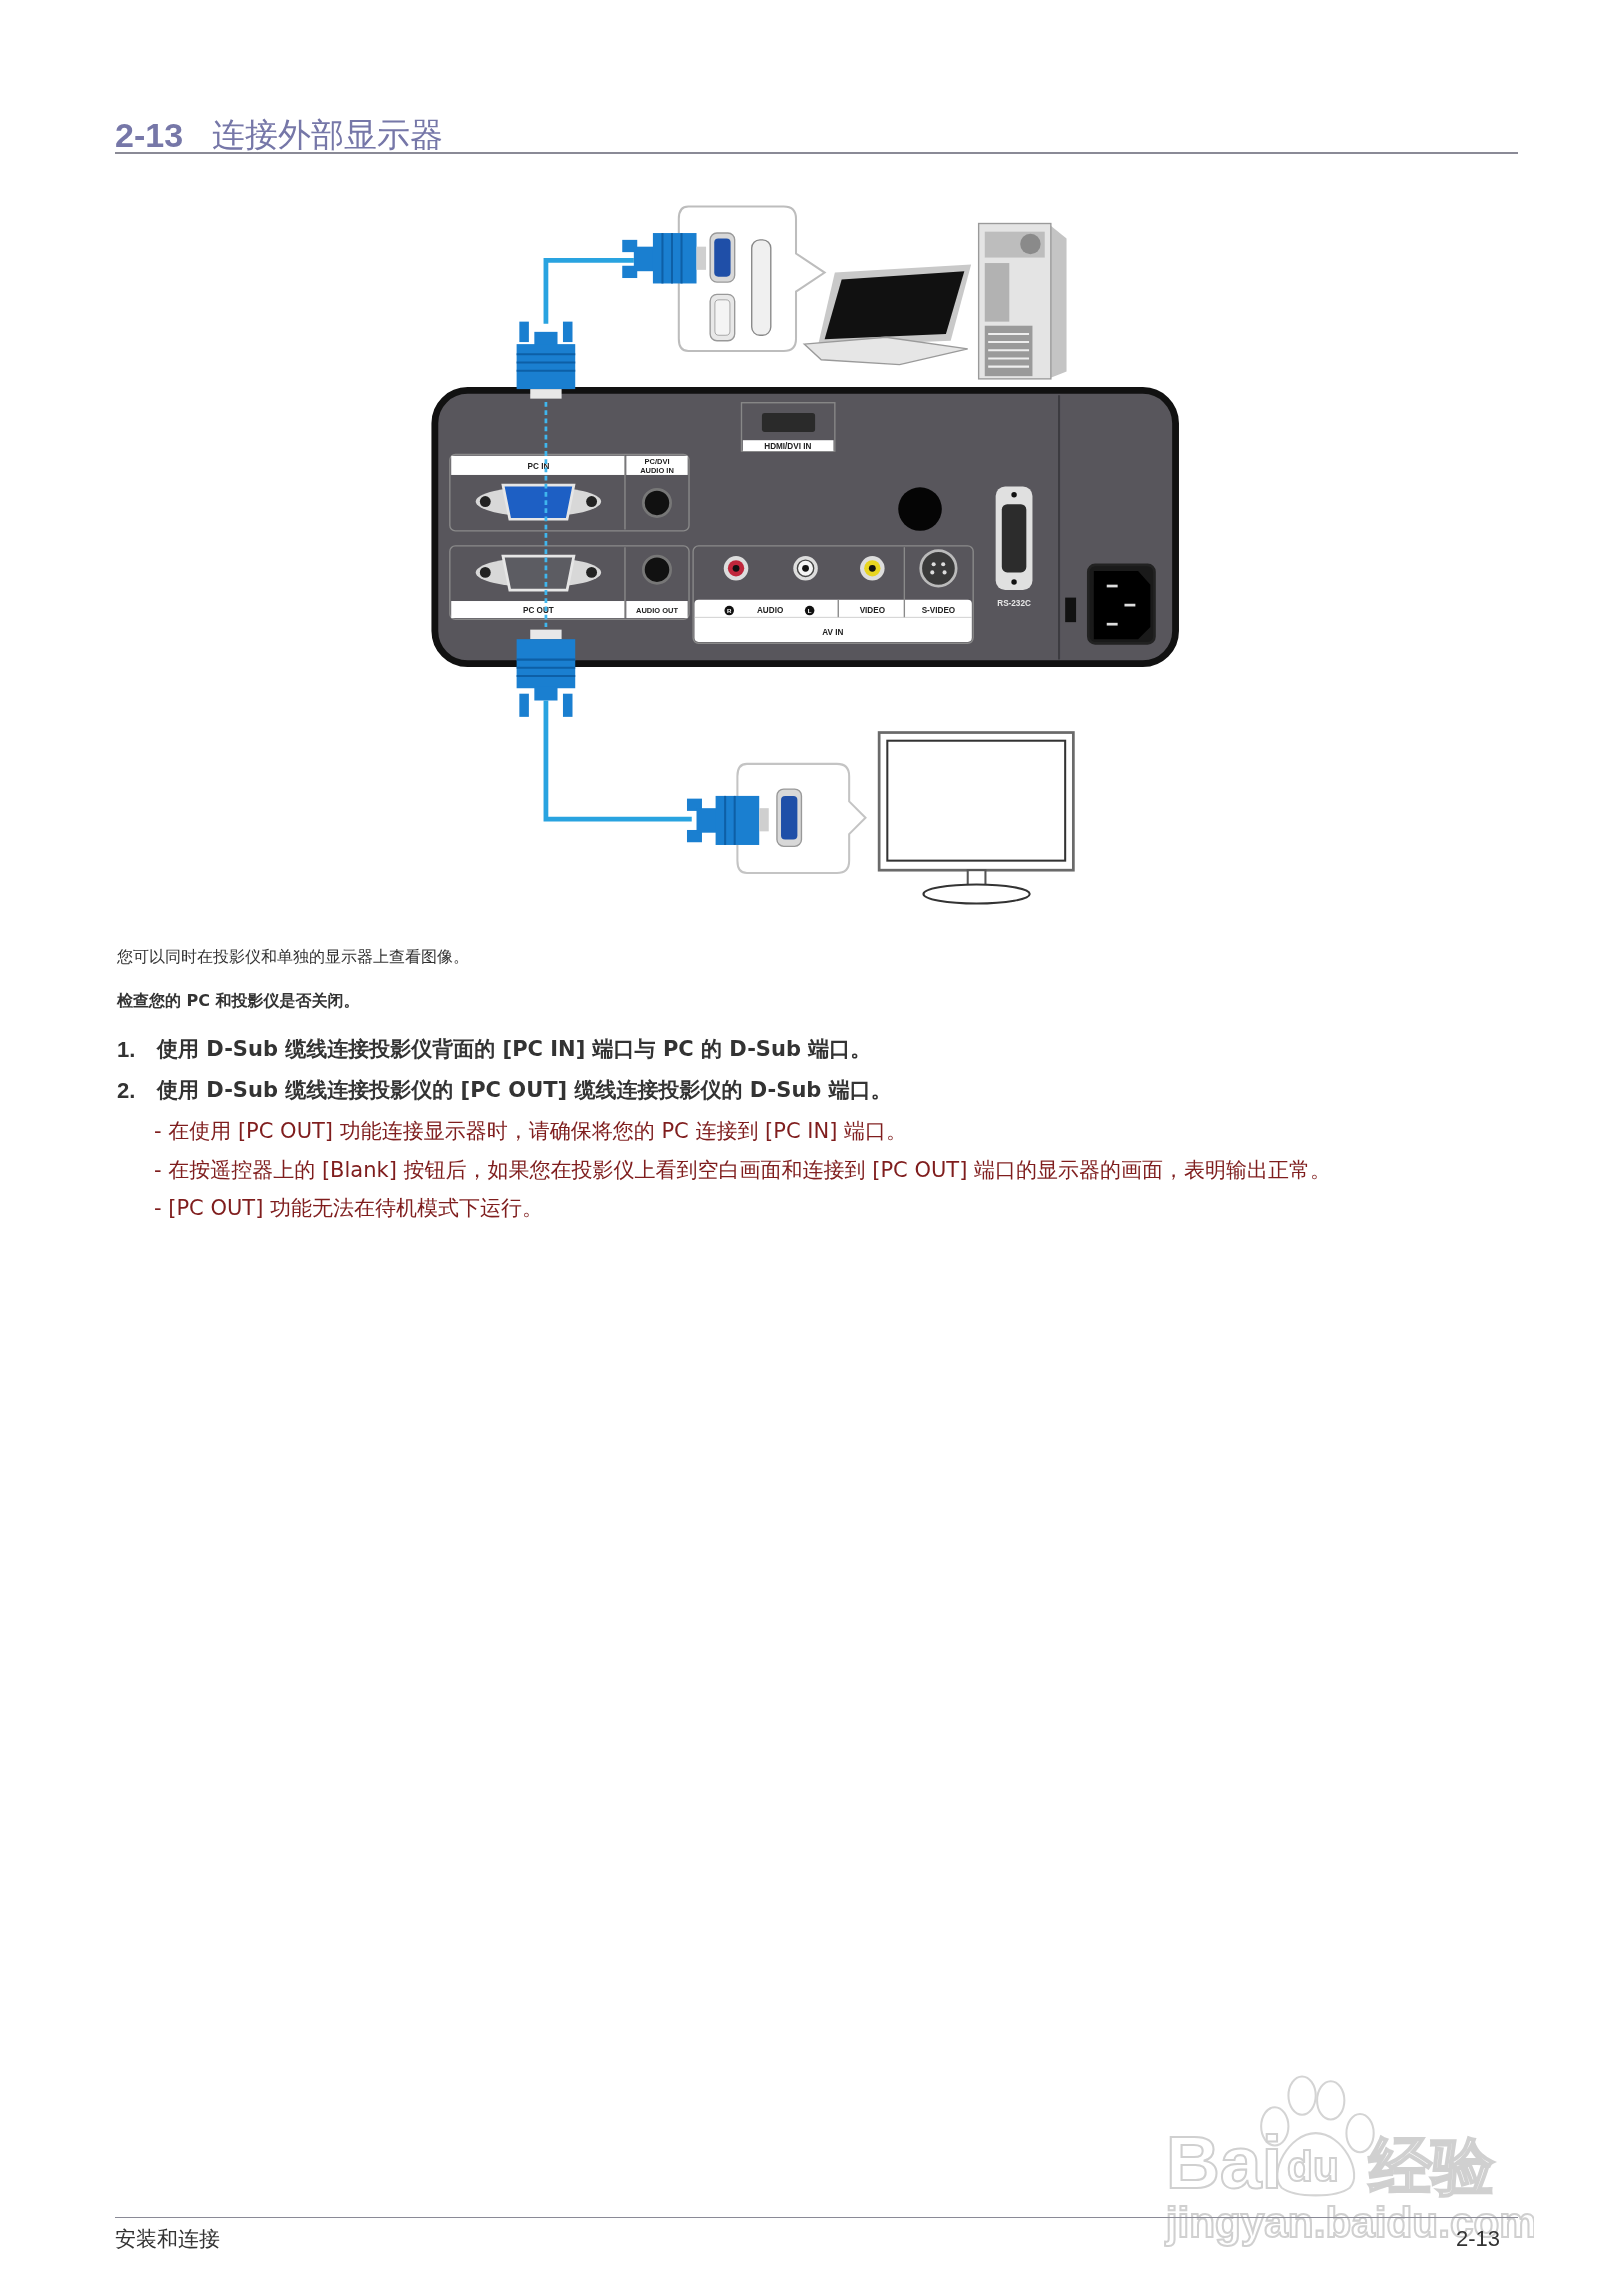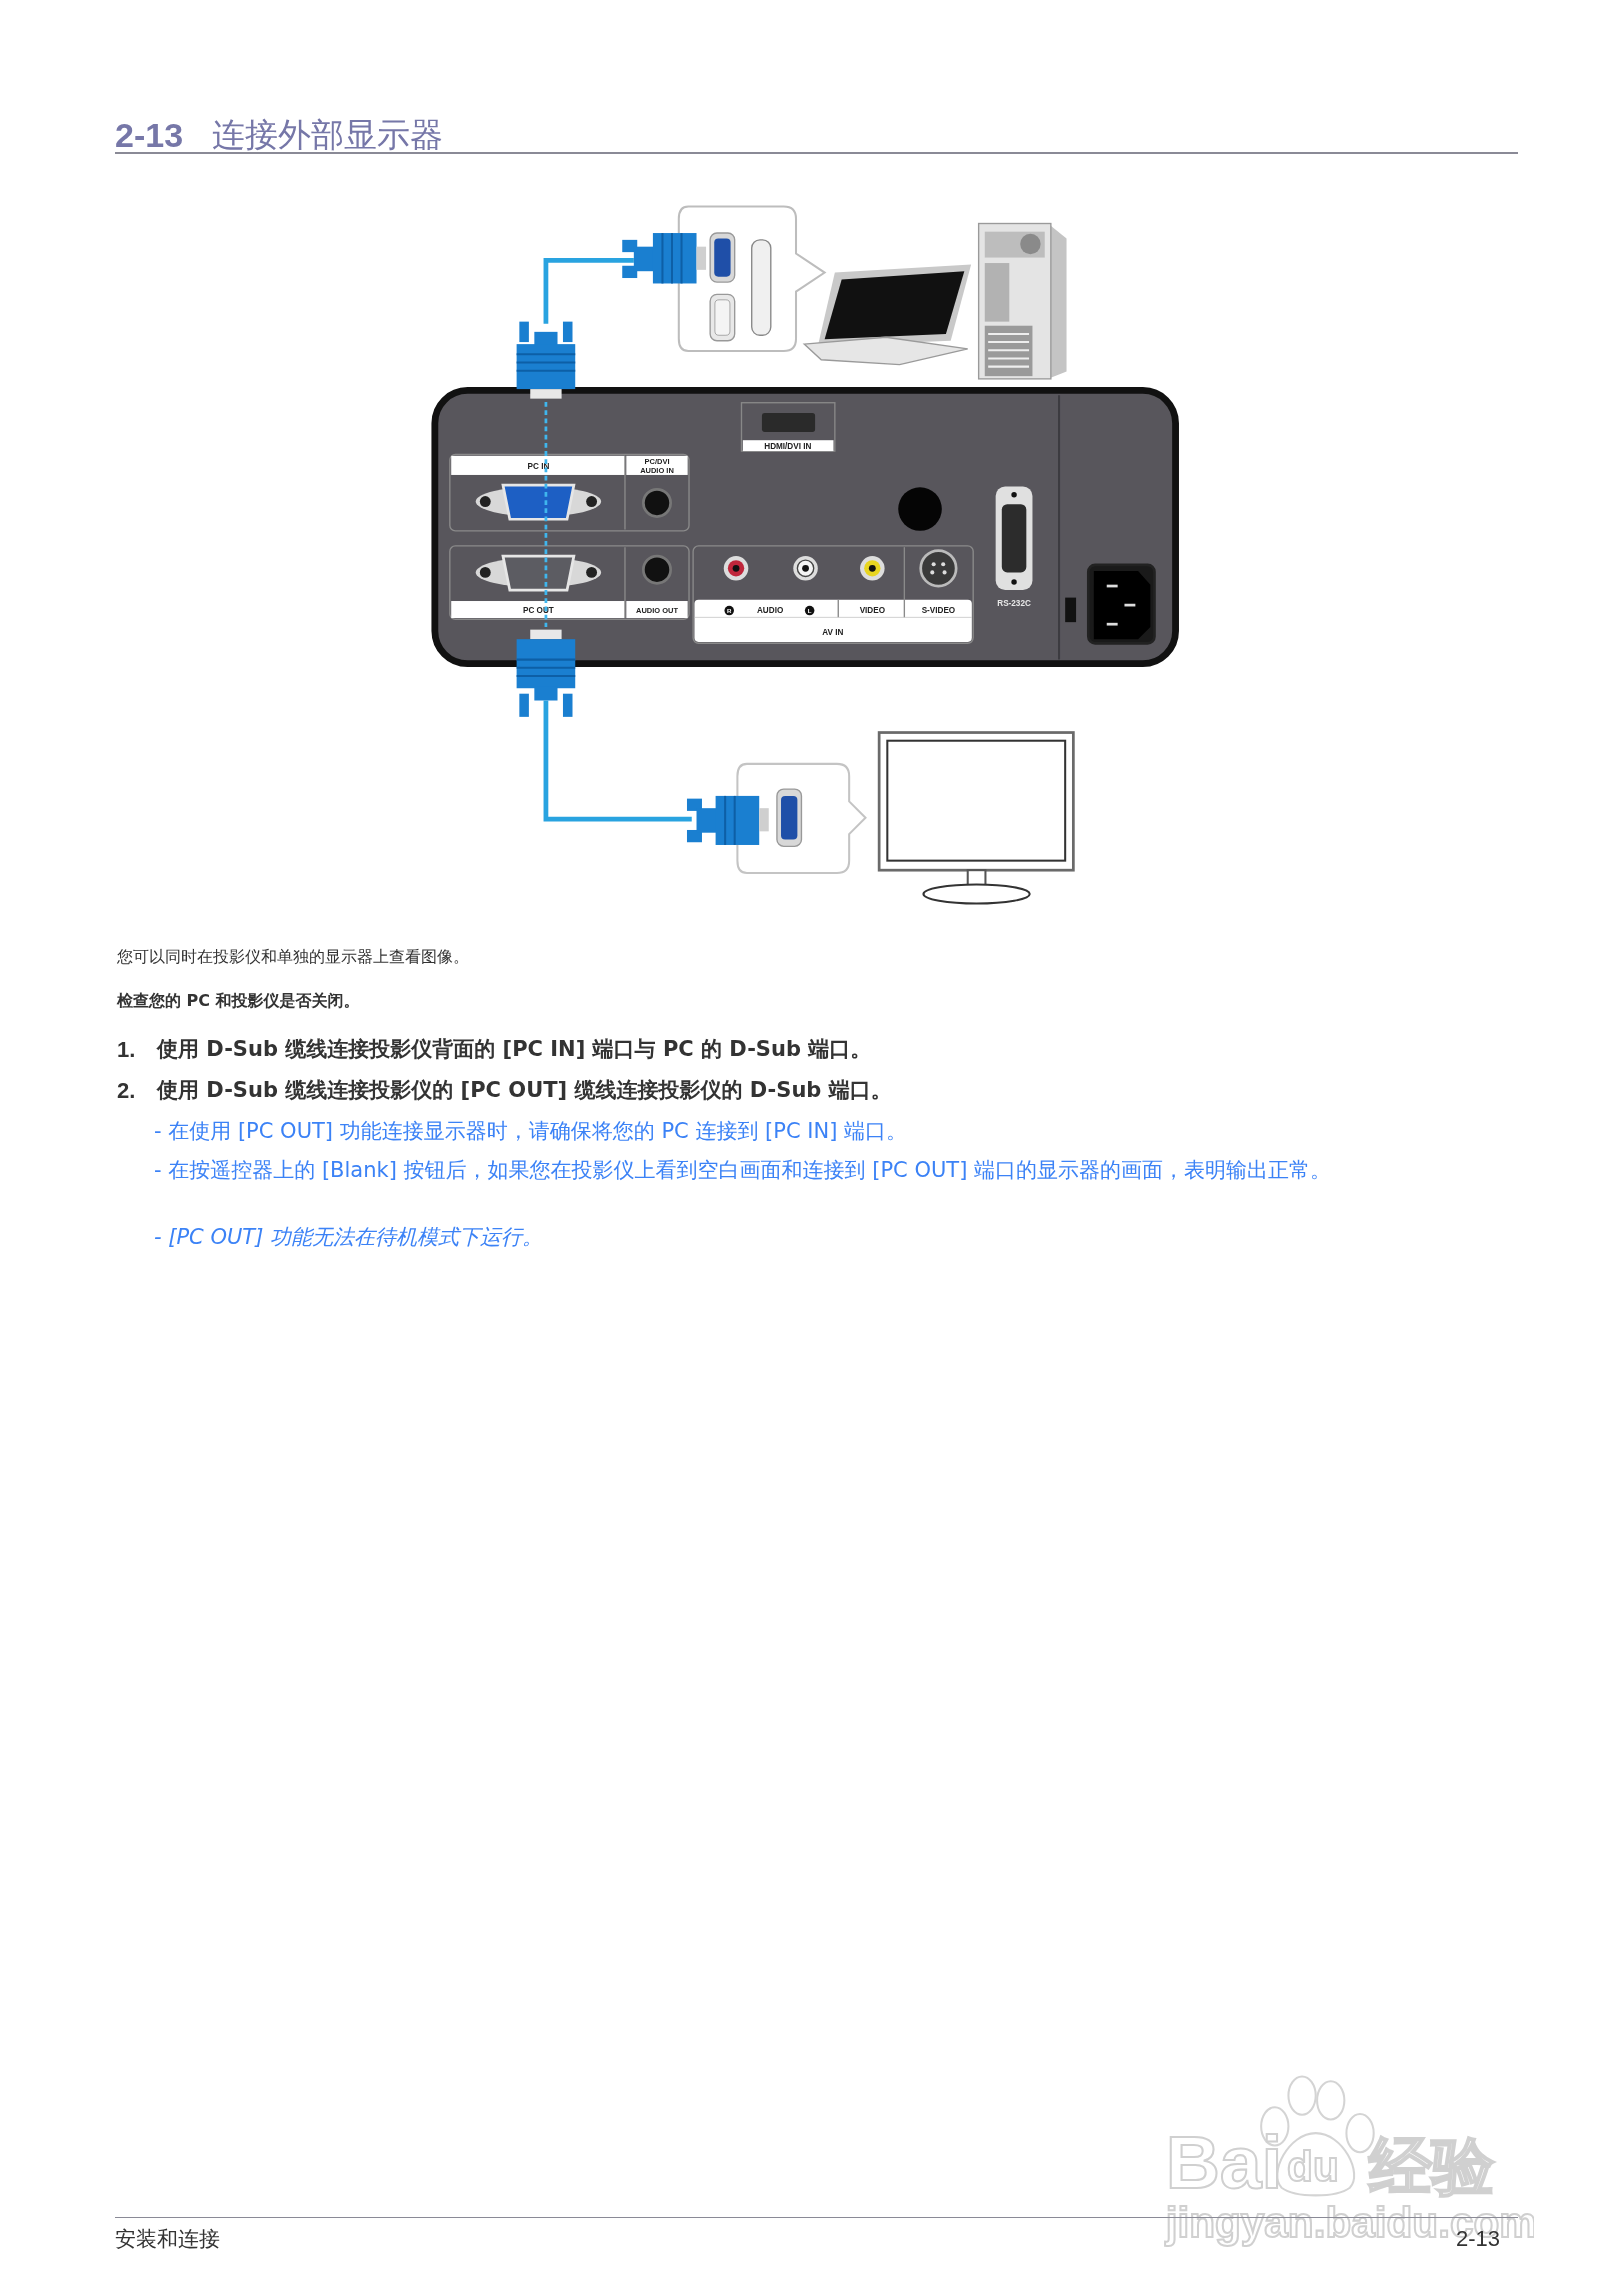--- a/index.html
+++ b/index.html
@@ -9,21 +9,21 @@
            color: #7677a8; white-space: nowrap; }
   .title-num { font-family: "Liberation Sans", sans-serif; font-weight: bold; font-size: 34px; line-height: 41px; margin-right: 29px; }
   .title-text { font-family: Liberation Serif, serif; font-size: 33px; line-height: 42px; }
   .title-rule { position: absolute; left: 115px; top: 152px; width: 1403px; height: 2px; background: #8a8a96; }
 
   .diagram { position: absolute; left: 0; top: 0; width: 1622px; height: 954px; }
 
   .body-text { position: absolute; left: 117px; font-size: 16px; line-height: 27px; white-space: nowrap; color: #333; }
   .step-num { position: absolute; left: 117px; font-family: "Liberation Sans", sans-serif; font-weight: bold; font-size: 22px; line-height: 27px; color: #333; }
   .step-text { position: absolute; left: 157px; font-size: 21px; line-height: 27px; white-space: nowrap; color: #333; font-weight: bold; }
-  .note { position: absolute; left: 154px; font-size: 21px; line-height: 27px; white-space: nowrap; color: #3b82f6; }
+  .note { position: absolute; left: 154px; font-size: 21px; line-height: 27px; white-space: nowrap; color: #7f1d1d; }
 
   .footer-rule { position: absolute; left: 115px; top: 2217px; width: 1403px; height: 1.4px; background: #8a8a96; }
   .footer-left { position: absolute; left: 115px; top: 2227px; font-size: 21px; line-height: 27px; color: #333; font-family: Liberation Mono, monospace; }
   .footer-right { position: absolute; left: 1456px; top: 2225px; font-family: "Liberation Sans", sans-serif; font-size: 22px; line-height: 27px; color: #333; }
 
   .watermark { position: absolute; left: 1152px; top: 2058px; width: 382px; height: 198px; pointer-events: none; }
   .wm-text { font-family: "Liberation Sans", sans-serif; font-weight: bold; fill: #ffffff; stroke: #d0d0d0; stroke-width: 3; }
 </style>
 </head>
 <body>
@@ -223,21 +223,21 @@
 <div class="body-text" style="top:943px;">您可以同时在投影仪和单独的显示器上查看图像。</div>
 <div class="body-text" style="top:987px;font-weight:bold;">检查您的 PC 和投影仪是否关闭。</div>
 
 <div class="step-num" style="top:1036px;">1.</div>
 <div class="step-text" style="top:1036px;">使用 D-Sub 缆线连接投影仪背面的 [PC IN] 端口与 PC 的 D-Sub 端口。</div>
 <div class="step-num" style="top:1077px;">2.</div>
 <div class="step-text" style="top:1077px;">使用 D-Sub 缆线连接投影仪的 [PC OUT] 缆线连接投影仪的 D-Sub 端口。</div>
 
 <div class="note" style="top:1118px;">- 在使用 [PC OUT] 功能连接显示器时，请确保将您的 PC 连接到 [PC IN] 端口。</div>
 <div class="note" style="top:1157px;">- 在按遥控器上的 [Blank] 按钮后，如果您在投影仪上看到空白画面和连接到 [PC OUT] 端口的显示器的画面，表明输出正常。</div>
-<div class="note" style="top:1224px;font-style:italic;">- [PC OUT] 功能无法在待机模式下运行。</div>
+<div class="note" style="top:1195px;">- [PC OUT] 功能无法在待机模式下运行。</div>
 
 <svg class="watermark" viewBox="0 0 560 290" xmlns="http://www.w3.org/2000/svg">
   <ellipse cx="220" cy="55" rx="20" ry="28" fill="#fff" stroke="#d4d4d4" stroke-width="3"></ellipse>
   <ellipse cx="262" cy="62" rx="20" ry="28" fill="#fff" stroke="#d4d4d4" stroke-width="3"></ellipse>
   <ellipse cx="180" cy="100" rx="20" ry="28" fill="#fff" stroke="#d4d4d4" stroke-width="3"></ellipse>
   <ellipse cx="305" cy="110" rx="20" ry="28" fill="#fff" stroke="#d4d4d4" stroke-width="3"></ellipse>
   <path d="M240,110 C200,110 170,170 190,190 C210,205 270,205 290,190 C310,170 280,110 240,110 Z" fill="#fff" stroke="#d4d4d4" stroke-width="3"></path>
   <text class="wm-text" x="20" y="190" font-size="110">Bai</text>
   <text class="wm-text" x="198" y="180" font-size="62">du</text>
   <text class="wm-text" x="318" y="190" font-size="92" font-family="DejaVu Sans, sans-serif">经验</text>

